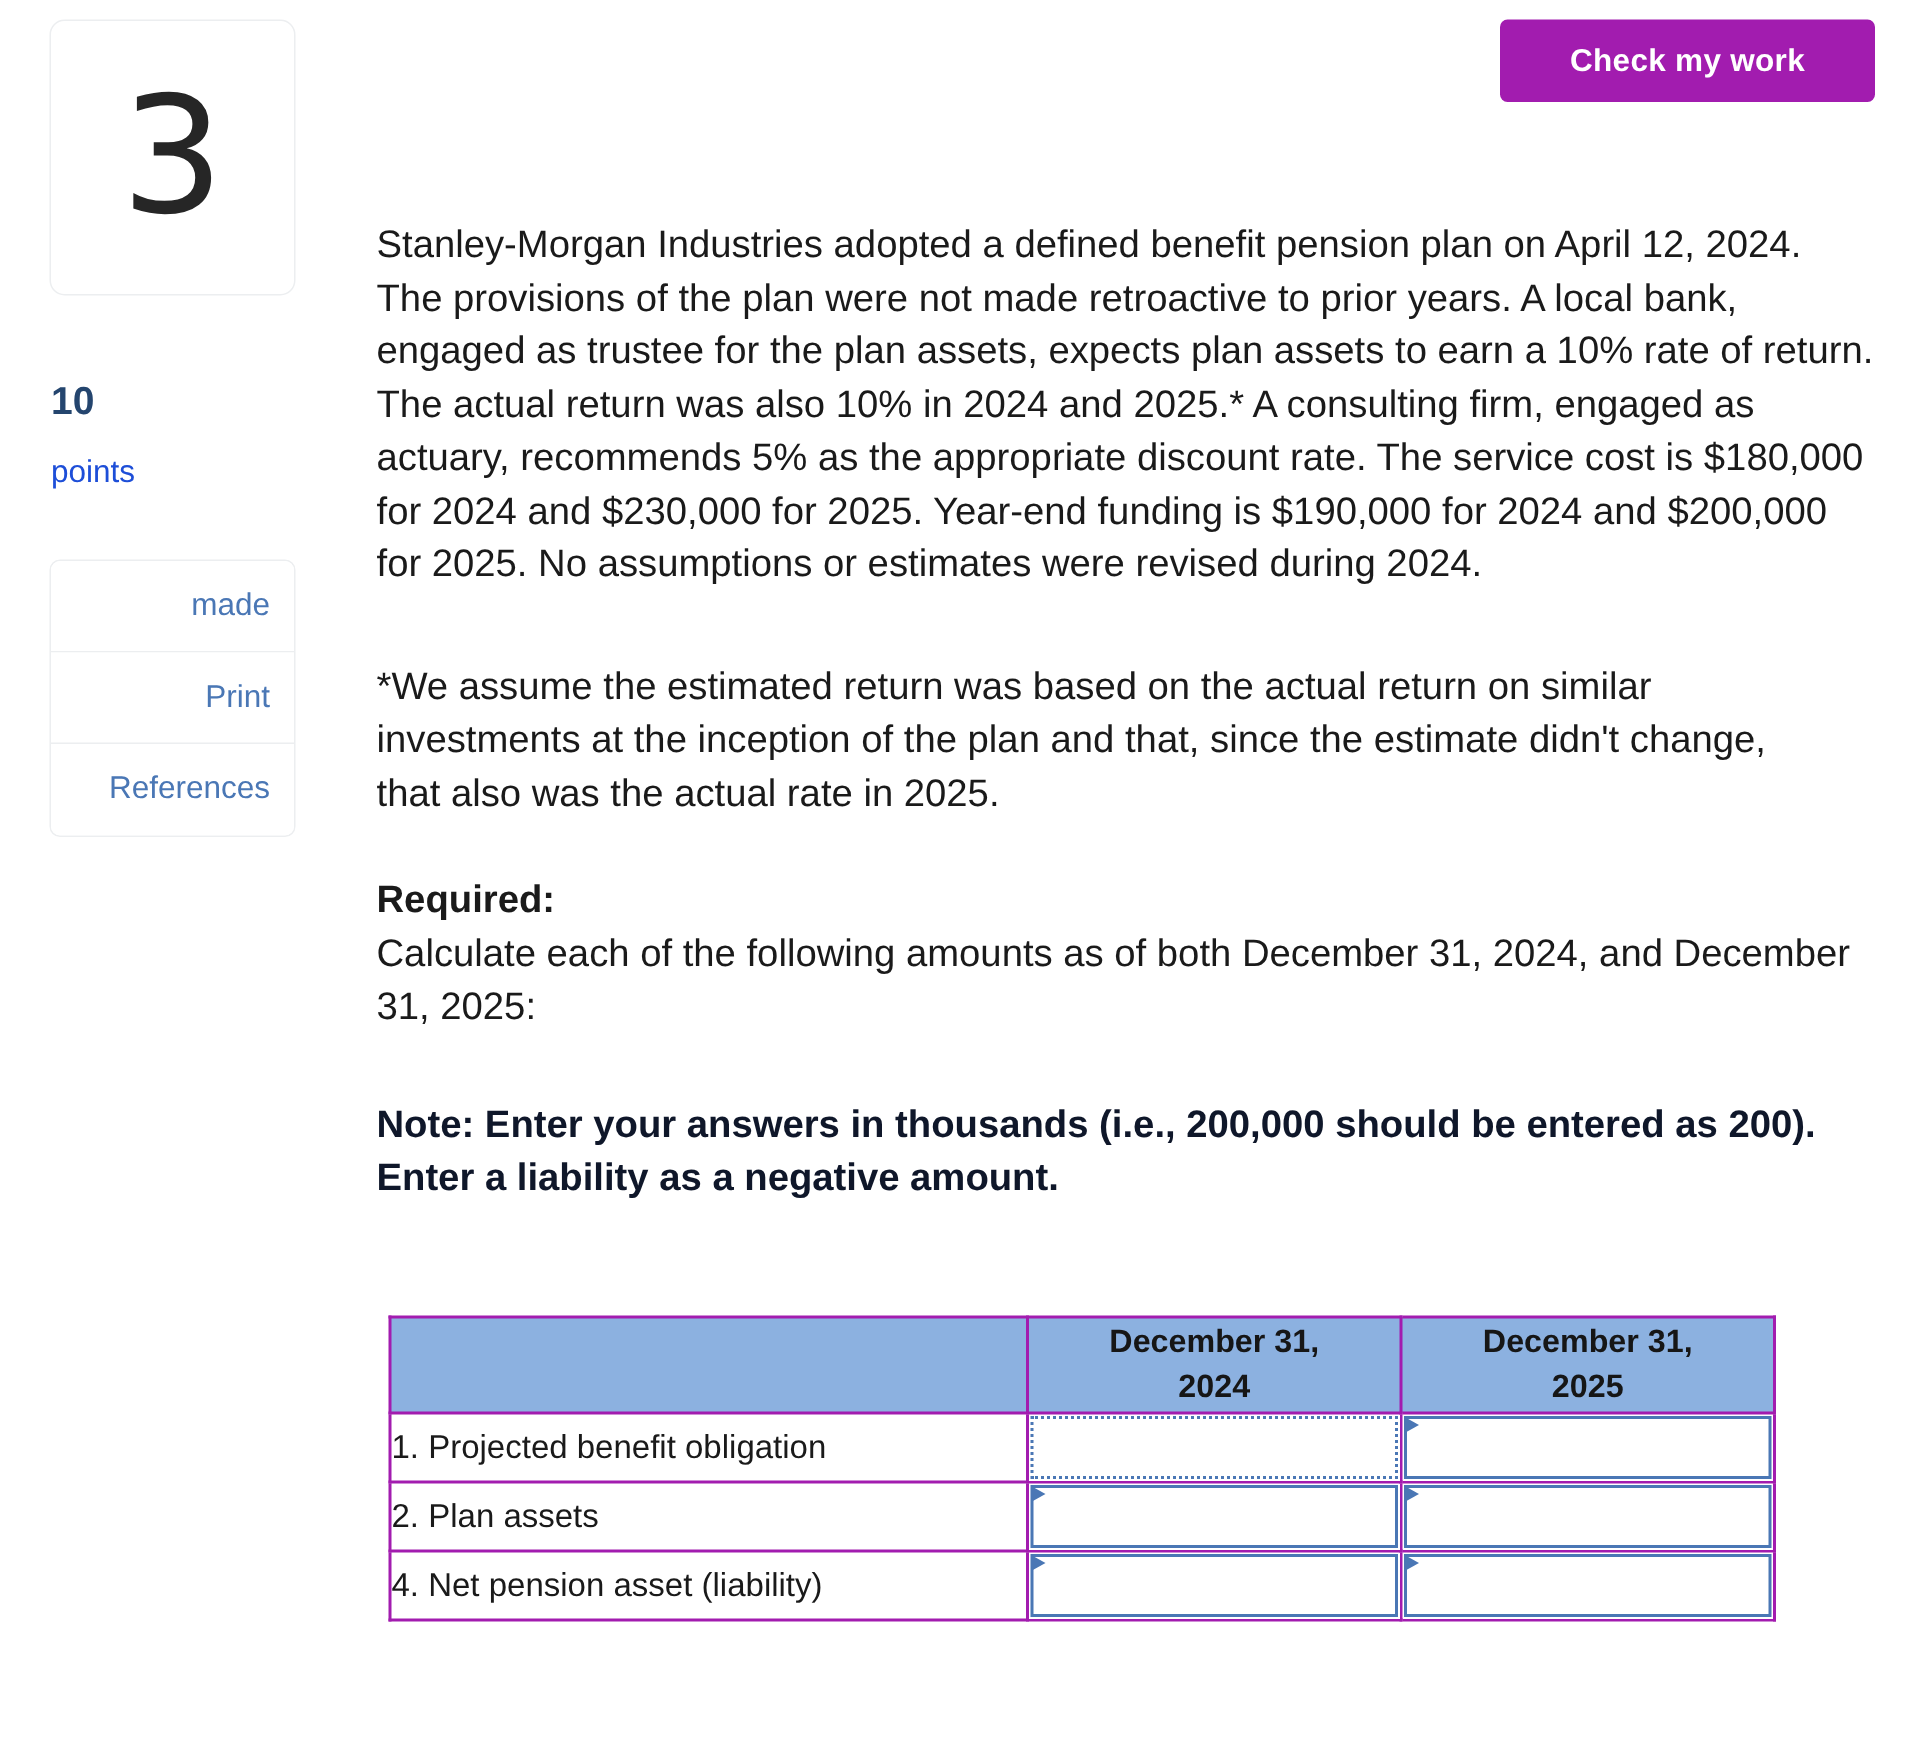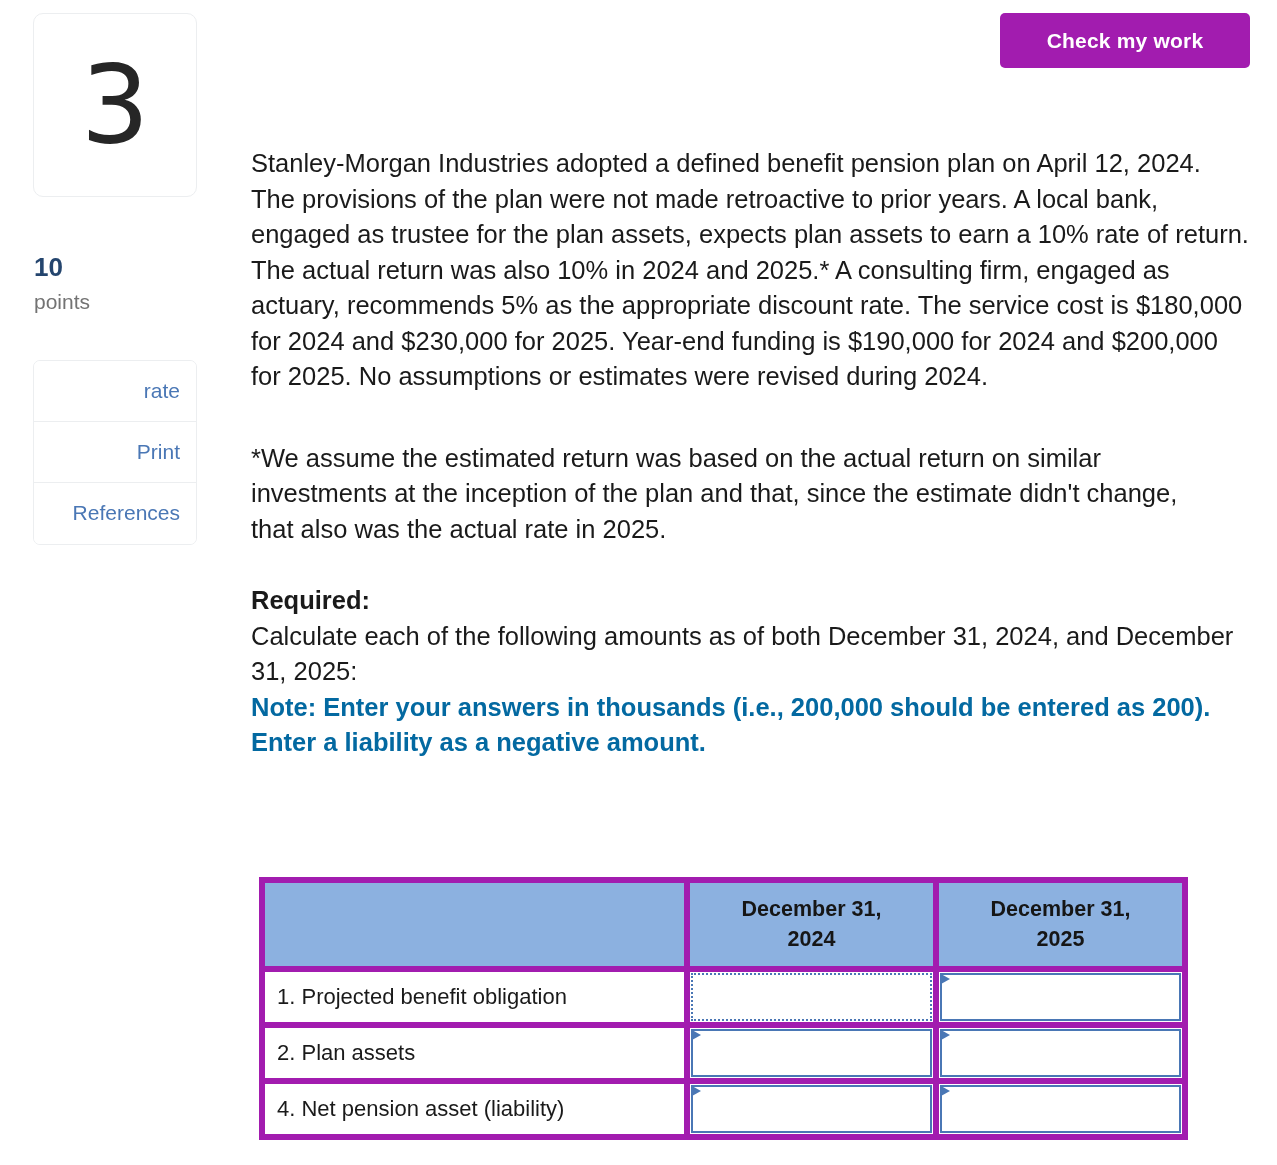--- a/index.html
+++ b/index.html
@@ -65,23 +65,23 @@
     padding-left: 1px;
   }
   #points-value {
     font-size: 26px;
     color: #24456e;
     line-height: 1.25;
     font-weight: 700;
   }
   #points-label {
     font-size: 21px;
-    color: #737373;
+    color: #1d4ed8;
     line-height: 1.25;
-    margin-top: 5px;
+    margin-top: 18px;
   }
   #tool-list {
     margin-top: 45px;
     border: 1px solid #eceef0;
     border-radius: 7px;
     overflow: hidden;
     background: #fff;
   }
   .tool-list-item {
     height: 61px;
@@ -108,38 +108,39 @@
     font-size: 25.5px;
     line-height: 35.5px;
     color: #1a1a1a;
     margin: 0;
     max-width: 1000px;
   }
   #footnote-para { margin-top: 46px; max-width: 960px; }
   #required-block { margin-top: 36px; }
   #required-heading { font-weight: bold; }
   #note-line {
-    color: #0369a1;
+    color: #0f172a;
     font-weight: bold;
+    margin-top: 43px;
   }
 
   
   #answer-table-wrap {
     position: absolute;
     left: 259px;
     top: 877px;
   }
   table#answer-table {
     border-collapse: collapse;
     table-layout: fixed;
     font-size: 21.5px;
   }
   table#answer-table td, table#answer-table th {
-    border: 6px solid #a21caf;
-    padding: 12px;
+    border: 2px solid #a21caf;
+    padding: 0;
     vertical-align: middle;
   }
   th.col-blank { width: 425px; height: 64px; background: #8cb1e0; }
   th.col-head {
     width: 249px;
     height: 64px;
     background: #8cb1e0;
     text-align: center;
     font-weight: bold;
     font-size: 21.5px;
@@ -203,21 +204,21 @@
   <div id="question-number-box">
     <span id="question-number">3</span>
   </div>
 
   <div id="points-block">
     <div id="points-value">10</div>
     <div id="points-label">points</div>
   </div>
 
   <div id="tool-list">
-    <div class="tool-list-item">rate</div>
+    <div class="tool-list-item">made</div>
     <div class="tool-list-item">Print</div>
     <div class="tool-list-item">References</div>
   </div>
 
 </div>
 
 <div id="content">
 
   <p class="para">Stanley-Morgan Industries adopted a defined benefit pension plan on April 12, 2024. The provisions of the plan were not made retroactive to prior years. A local bank, engaged as trustee for the plan assets, expects plan assets to earn a 10% rate of return. The actual return was also 10% in 2024 and 2025.* A consulting firm, engaged as actuary, recommends 5% as the appropriate discount rate. The service cost is $180,000 for 2024 and $230,000 for 2025. Year-end funding is $190,000 for 2024 and $200,000 for 2025. No assumptions or estimates were revised during 2024.</p>
 

